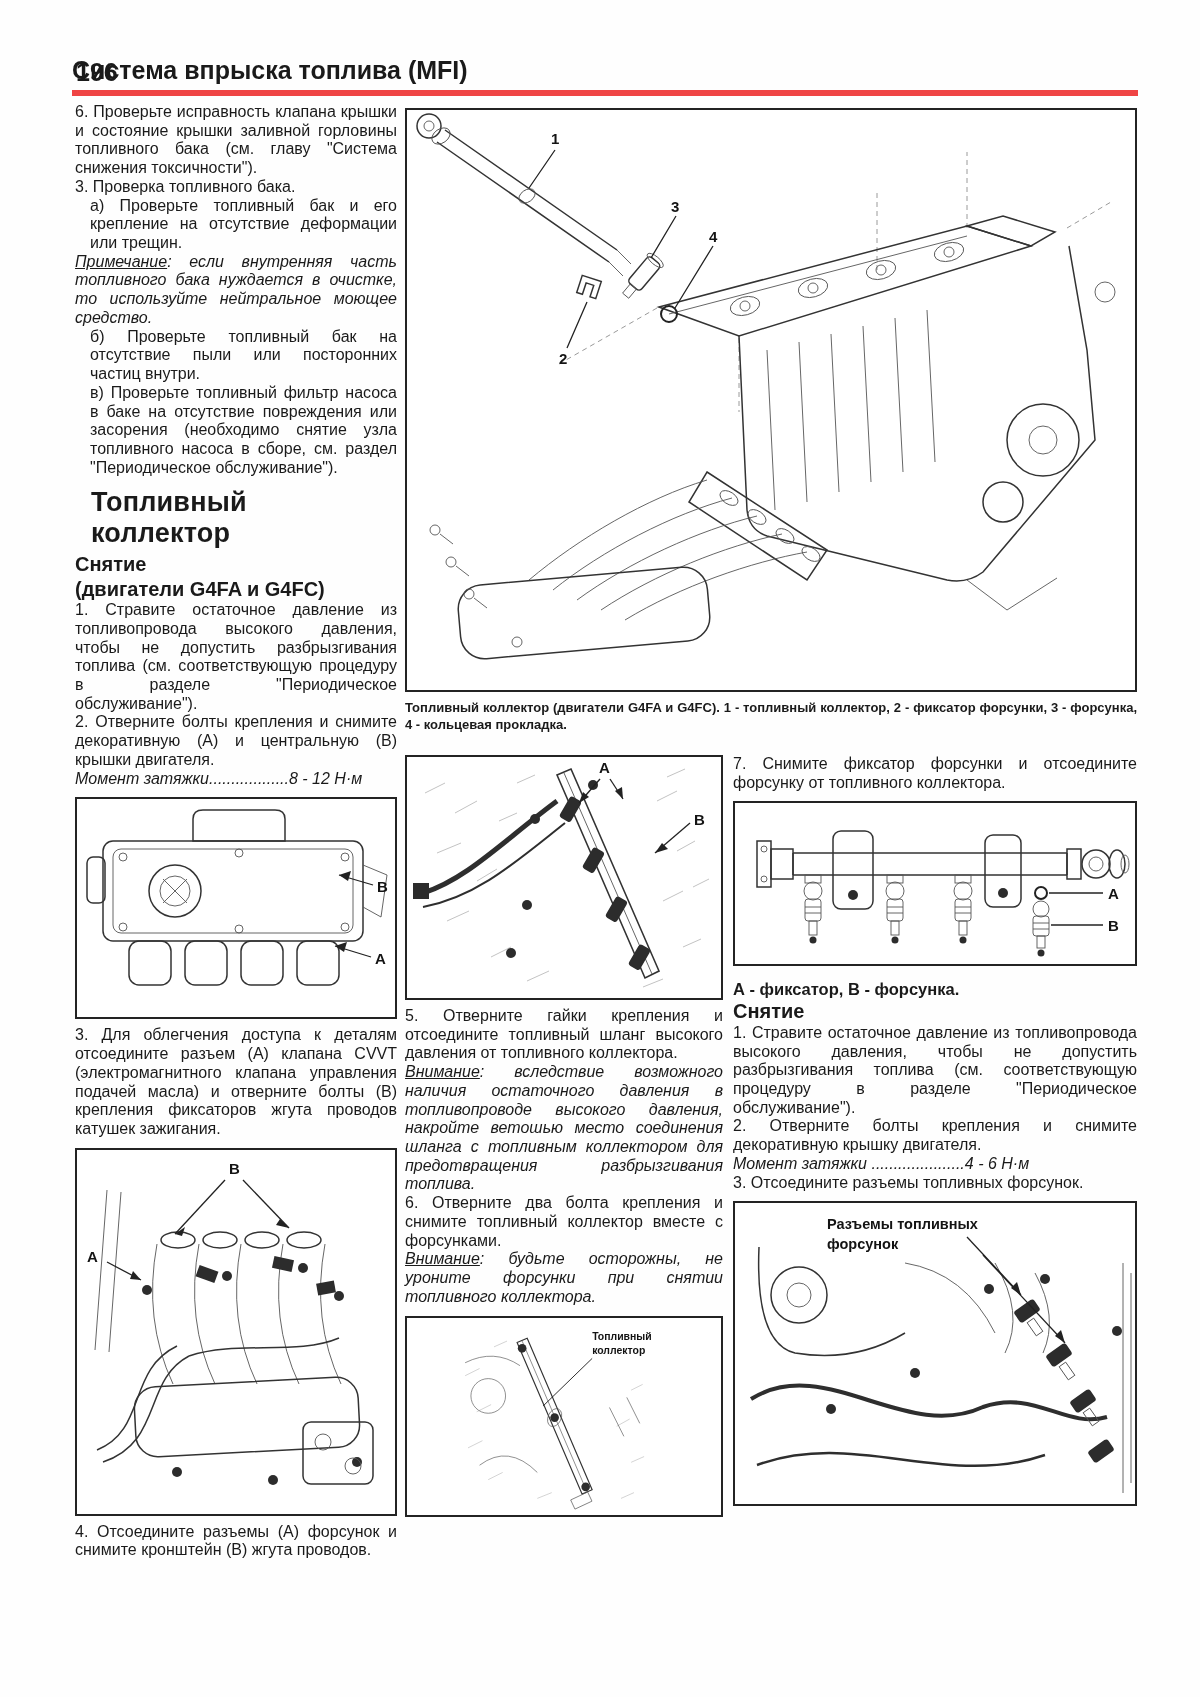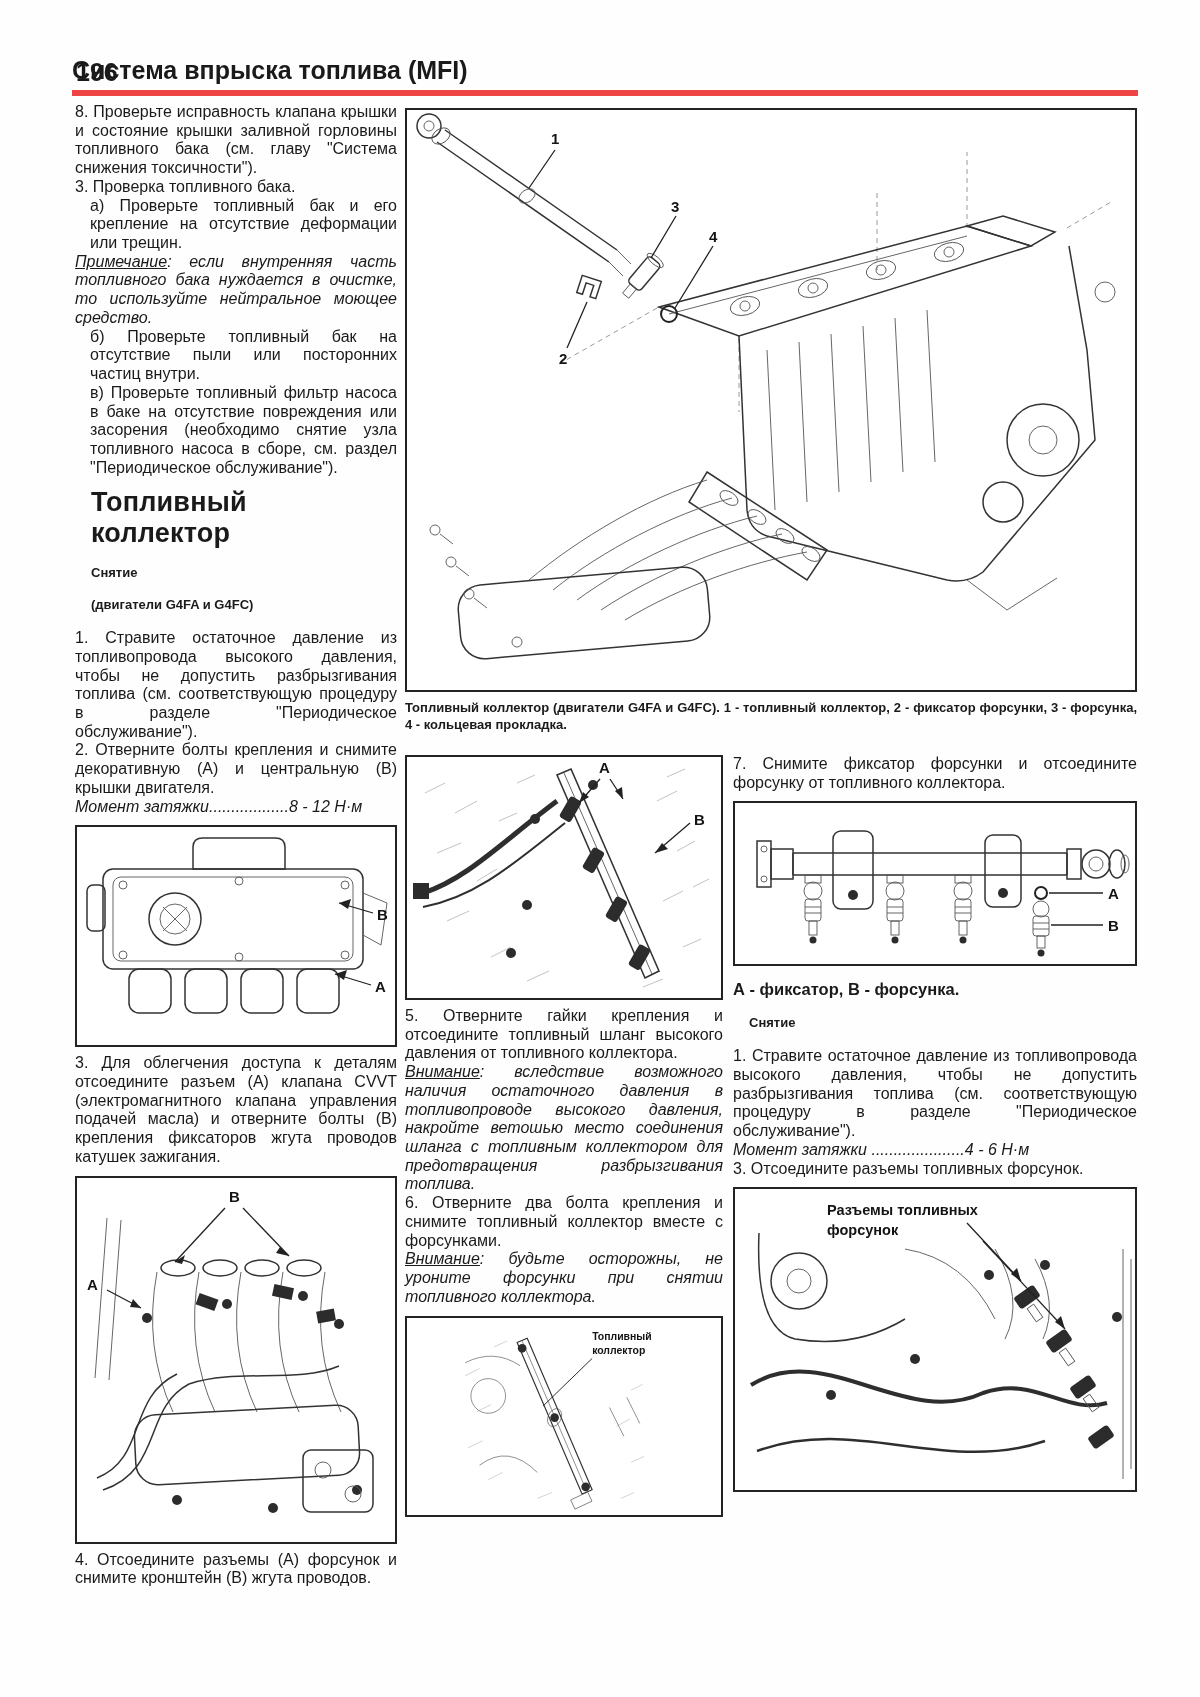--- a/index.html
+++ b/index.html
@@ -11,21 +11,21 @@
   .col{position:absolute;}
   .col-left{left:75px;top:103px;width:322px;}
   .col-mid{left:405px;top:755px;width:318px;}
   .col-right{left:733px;top:755px;width:404px;}
   p.body{font-size:16px;line-height:1.17;text-align:justify;margin:0;}
   p.sub{padding-left:15px;}
   .ital{font-style:italic;}
   .note-label{font-style:italic;text-decoration:underline;}
   .torque{font-style:italic;text-align:left;white-space:nowrap;overflow:hidden;}
   h1.section{font-size:27px;font-weight:bold;margin:10px 16px 3px;letter-spacing:.2px;}
-  h2.sub-h{font-size:13px;font-weight:bold;margin:16px;line-height:1.22;}
+  h2.sub-h{font-size:20px;font-weight:bold;margin:0;line-height:1.22;}
   .gap-top{margin-top:16px;}
   .figure{border:2px solid #232323;background:#fff;box-sizing:border-box;position:relative;margin:9px 0 7px;}
   .fig-main{position:absolute;left:405px;top:108px;width:732px;height:584px;margin:0;}
   .caption-main{position:absolute;left:405px;top:700px;width:732px;margin:0;
                 font-weight:bold;font-size:13px;line-height:1.3;text-align:justify;}
   .fig-caption{font-weight:bold;font-size:16.5px;margin:14px 0 0;}
   svg{display:block;width:100%;height:100%;}
   svg text{font-family:"Liberation Sans",sans-serif;font-weight:bold;fill:#141414;font-size:15px;}
   svg text.fig-lbl{font-size:14.5px;}
   .ln{stroke:#333;fill:none;stroke-width:1.5;}
@@ -39,21 +39,21 @@
 <body>
 
 <div class="page">
 
   <header class="header">
     <div class="page-num">196</div>
     <div class="page-title">Система впрыска топлива (MFI)</div>
   </header>
 
   <section class="col col-left">
-    <p class="body">8. Проверьте исправность клапана крышки и состояние крышки заливной горловины топливного бака (см. главу "Система снижения токсичности").</p>
+    <p class="body">6. Проверьте исправность клапана крышки и состояние крышки заливной горловины топливного бака (см. главу "Система снижения токсичности").</p>
     <p class="body">3. Проверка топливного бака.</p>
     <p class="body sub">а) Проверьте топливный бак и его крепление на отсутствие деформации или трещин.</p>
     <p class="body ital"><span class="note-label">Примечание</span><span>: если внутренняя часть топливного бака нуждается в очистке, то используйте нейтральное моющее средство.</span></p>
     <p class="body sub">б) Проверьте топливный бак на отсутствие пыли или посторонних частиц внутри.</p>
     <p class="body sub">в) Проверьте топливный фильтр насоса в баке на отсутствие повреждения или засорения (необходимо снятие узла топливного насоса в сборе, см. раздел "Периодическое обслуживание").</p>
 
     <h1 class="section">Топливный коллектор</h1>
     <h2 class="sub-h">Снятие</h2>
     <h2 class="sub-h">(двигатели G4FA и G4FC)</h2>
 
@@ -326,20 +326,21 @@
         <text x="373" y="96">A</text>
         <text x="373" y="128">B</text>
       </svg>
     </div>
 
     <p class="fig-caption">А - фиксатор, В - форсунка.</p>
 
     <h2 class="sub-h gap-top">Снятие</h2>
 
     <p class="body">1. Стравите остаточное давление из топливопровода высокого давления, чтобы не допустить разбрызгивания топлива (см. соответствующую процедуру в разделе "Периодическое обслуживание").</p>
+    <p class="body">2. Отверните болты крепления и снимите декоративную крышку двигателя.</p>
     <p class="body torque">Момент затяжки .....................4 - 6 Н·м</p>
     <p class="body">3. Отсоедините разъемы топливных форсунок.</p>
 
     <div class="figure" style="height:305px">
       <svg viewBox="0 0 400 301">
         <circle class="ln" cx="64" cy="92" r="28"></circle>
           <circle class="ln-thin" cx="64" cy="92" r="12"></circle>
         <path class="ln" d="M24,44 Q20,140 60,150 Q120,160 170,130"></path>
         <path class="ln-thin" d="M170,60 Q230,70 260,130 M260,60 q30,50 10,90 M300,70 q24,44 8,80"></path>
         <path d="M16,196 C90,150 170,240 248,204 C300,186 330,226 372,214" stroke="#2e2e2e" stroke-width="4" fill="none"></path>

